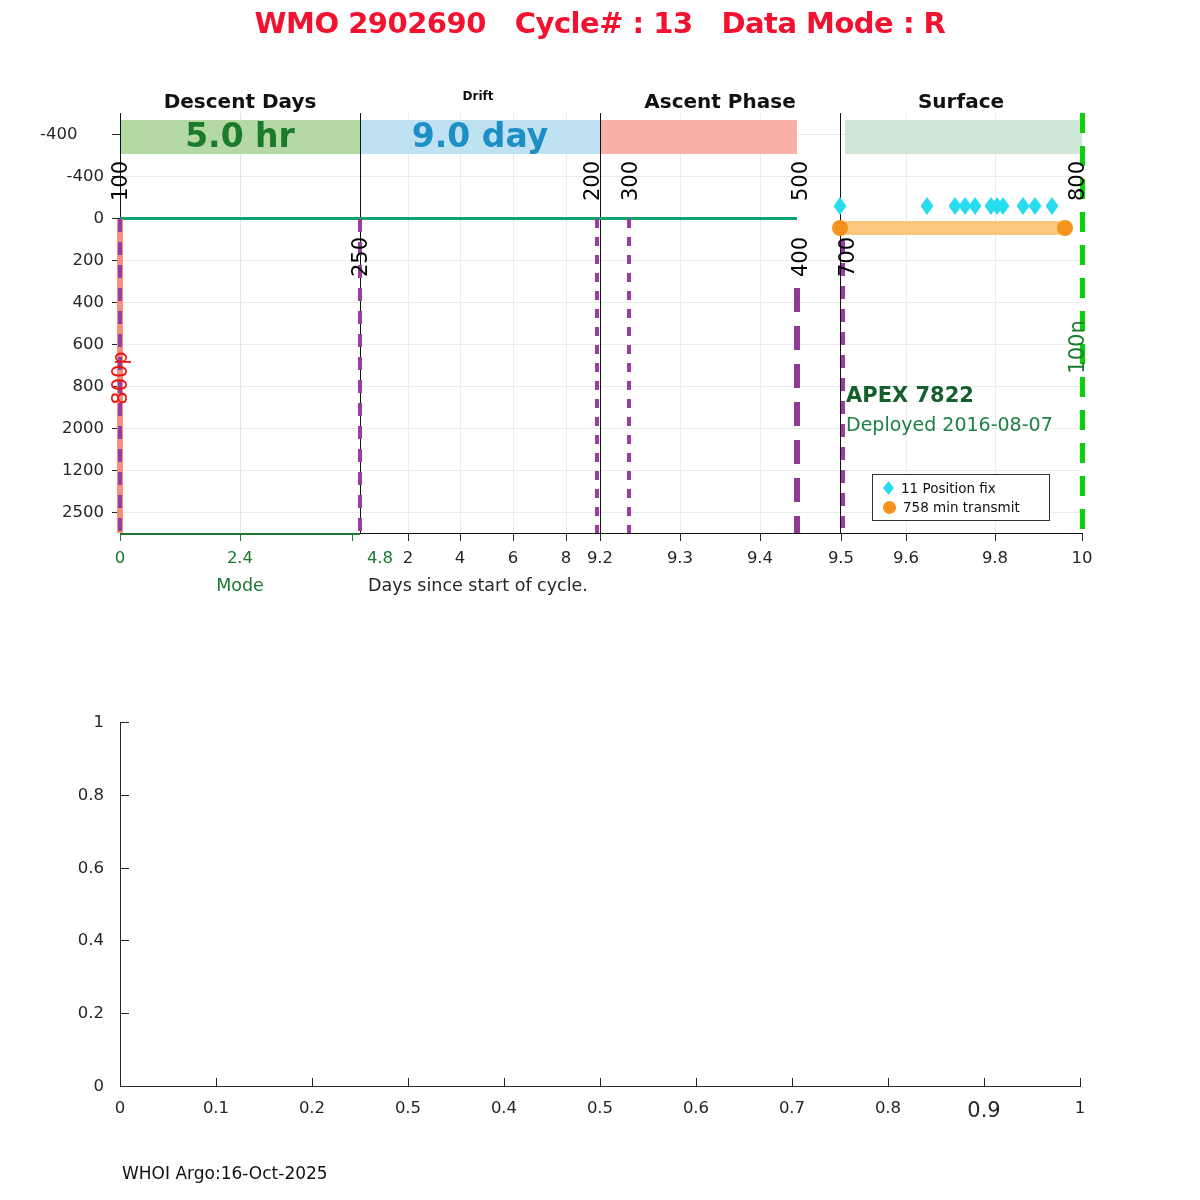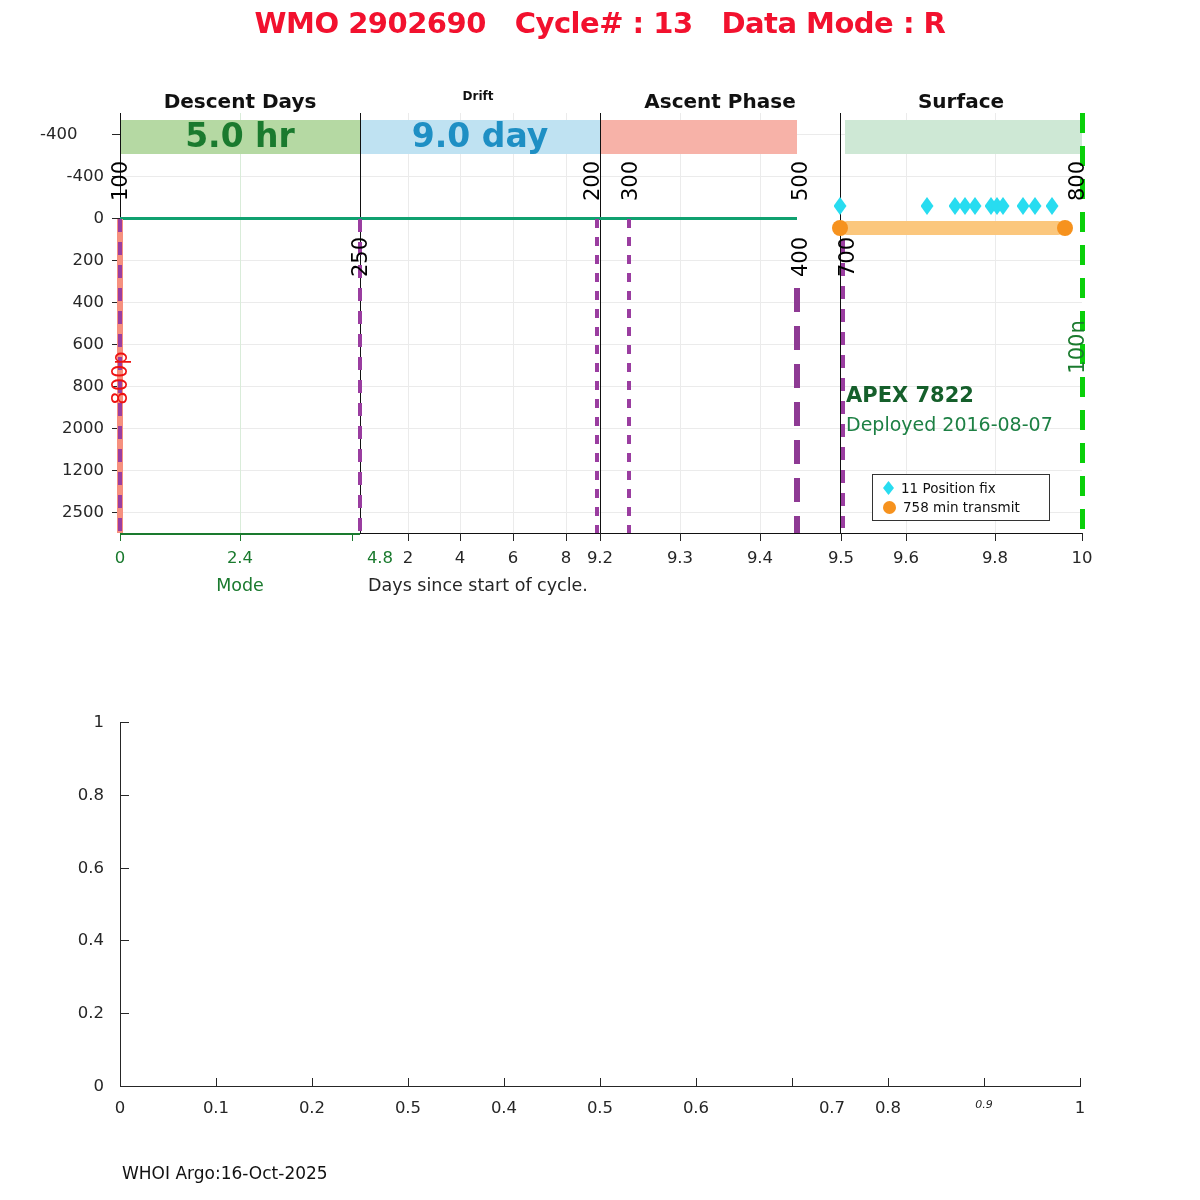--- a/index.html
+++ b/index.html
@@ -183,22 +183,22 @@
     <div style="position: absolute; left: 312px; top: 1098px; transform: translateX(-50%); font-size: 16.5px; color: rgb(38, 38, 38); white-space: nowrap;">0.2</div>
     <div style="position: absolute; left: 408px; top: 1078px; width: 1px; height: 8px; background: rgb(38, 38, 38);"></div>
     <div style="position: absolute; left: 408px; top: 1098px; transform: translateX(-50%); font-size: 16.5px; color: rgb(38, 38, 38); white-space: nowrap;">0.5</div>
     <div style="position: absolute; left: 504px; top: 1078px; width: 1px; height: 8px; background: rgb(38, 38, 38);"></div>
     <div style="position: absolute; left: 504px; top: 1098px; transform: translateX(-50%); font-size: 16.5px; color: rgb(38, 38, 38); white-space: nowrap;">0.4</div>
     <div style="position: absolute; left: 600px; top: 1078px; width: 1px; height: 8px; background: rgb(38, 38, 38);"></div>
     <div style="position: absolute; left: 600px; top: 1098px; transform: translateX(-50%); font-size: 16.5px; color: rgb(38, 38, 38); white-space: nowrap;">0.5</div>
     <div style="position: absolute; left: 696px; top: 1078px; width: 1px; height: 8px; background: rgb(38, 38, 38);"></div>
     <div style="position: absolute; left: 696px; top: 1098px; transform: translateX(-50%); font-size: 16.5px; color: rgb(38, 38, 38); white-space: nowrap;">0.6</div>
     <div style="position: absolute; left: 792px; top: 1078px; width: 1px; height: 8px; background: rgb(38, 38, 38);"></div>
-    <div style="position: absolute; left: 792px; top: 1098px; transform: translateX(-50%); font-size: 16.5px; color: rgb(38, 38, 38); white-space: nowrap; margin-left: 40px;">0.7</div>
+    <div style="position: absolute; left: 792px; top: 1098px; transform: translateX(-50%); font-size: 16.5px; color: rgb(38, 38, 38); white-space: nowrap;">0.7</div>
     <div style="position: absolute; left: 888px; top: 1078px; width: 1px; height: 8px; background: rgb(38, 38, 38);"></div>
     <div style="position: absolute; left: 888px; top: 1098px; transform: translateX(-50%); font-size: 16.5px; color: rgb(38, 38, 38); white-space: nowrap;">0.8</div>
     <div style="position: absolute; left: 984px; top: 1078px; width: 1px; height: 8px; background: rgb(38, 38, 38);"></div>
-    <div style="position: absolute; left: 984px; top: 1098px; transform: translateX(-50%); font-size: 11px; color: rgb(38, 38, 38); white-space: nowrap; font-style: italic;">0.9</div>
+    <div style="position: absolute; left: 984px; top: 1098px; transform: translateX(-50%); font-size: 21px; color: rgb(38, 38, 38); white-space: nowrap;">0.9</div>
     <div style="position: absolute; left: 1080px; top: 1078px; width: 1px; height: 8px; background: rgb(38, 38, 38);"></div>
     <div style="position: absolute; left: 1080px; top: 1098px; transform: translateX(-50%); font-size: 16.5px; color: rgb(38, 38, 38); white-space: nowrap;">1</div>
   </div>
 
 <div class="footer">WHOI Argo:16-Oct-2025</div>
 
 </body></html>

